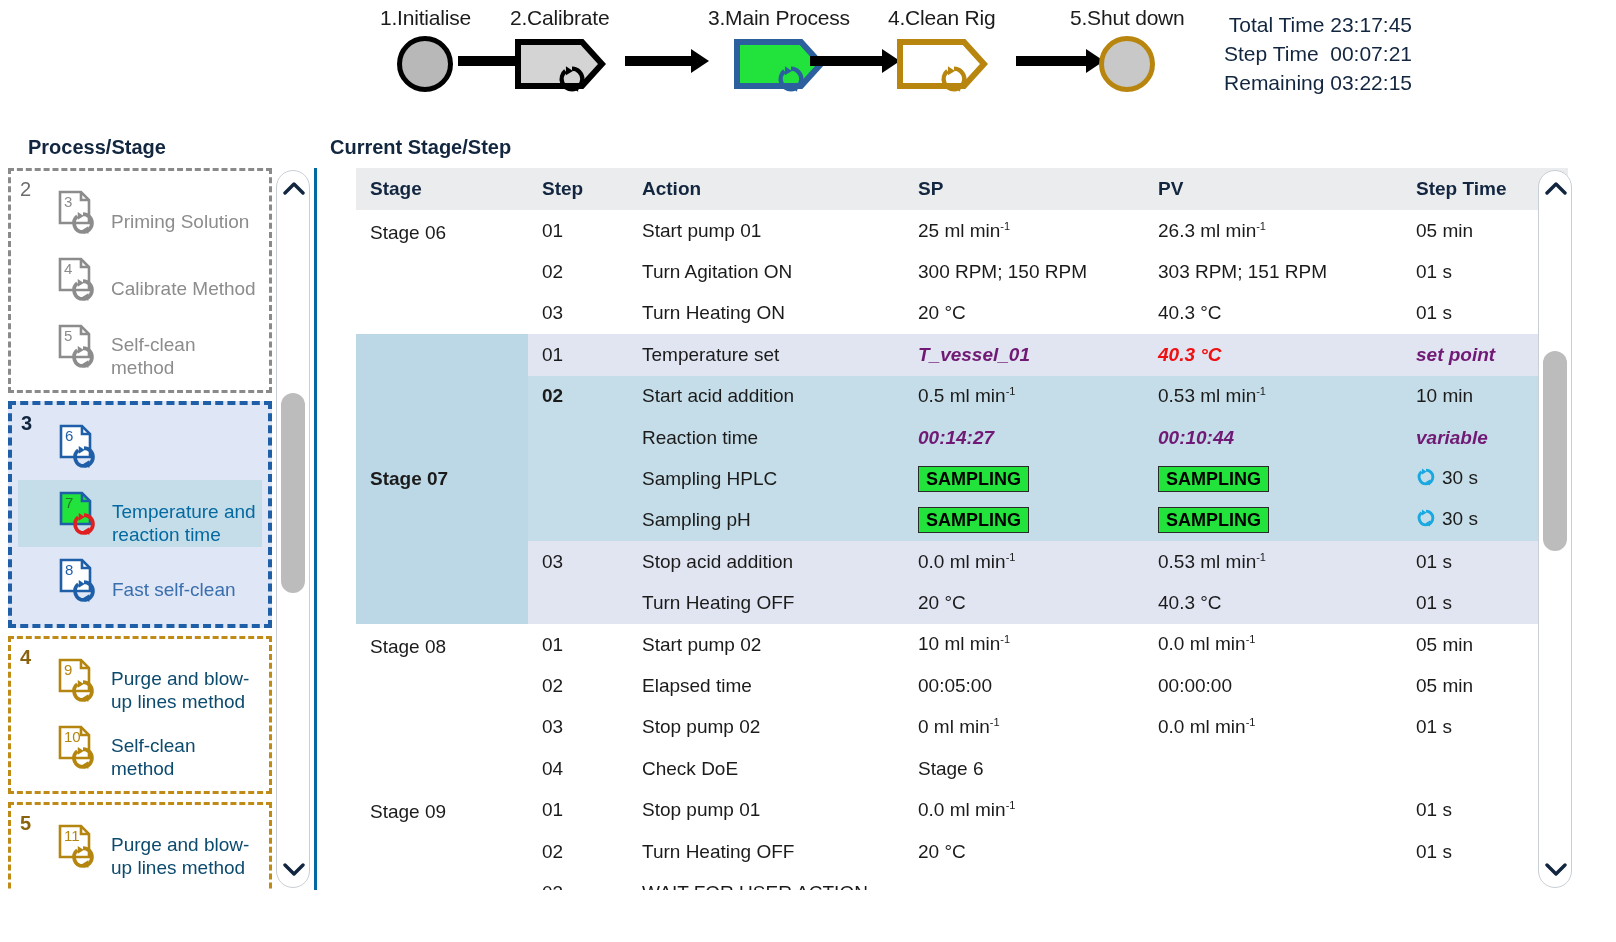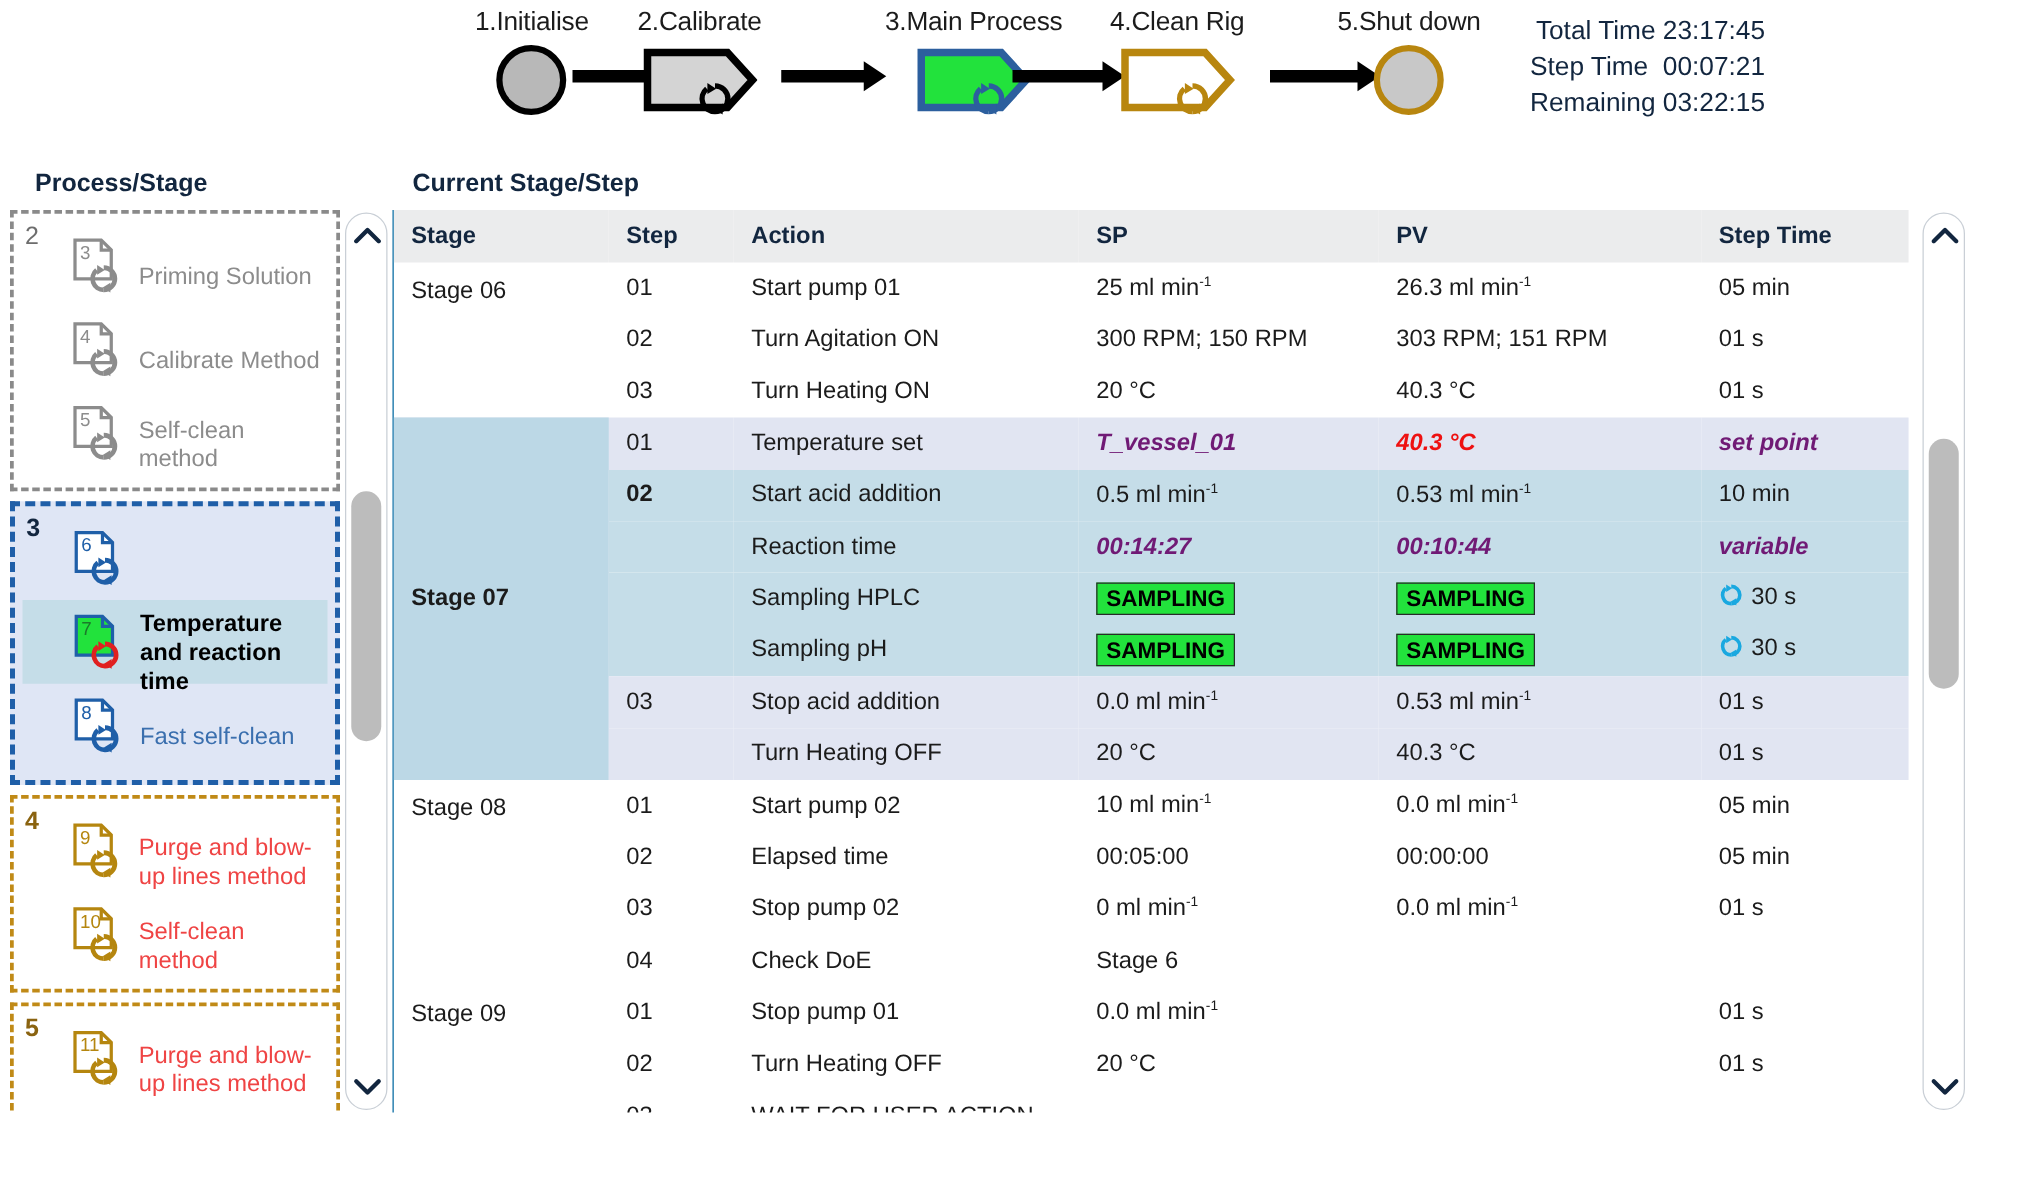--- a/index.html
+++ b/index.html
@@ -50,32 +50,32 @@
   .proc-num.grey{color:#6d6d6d;font-weight:normal;}
   .proc-num.blue{color:#12263f;}
   .proc-num.gold{color:#8a6310;}
 
   .step-item{display:flex;align-items:center;gap:10px;height:67px;padding-left:40px;}
   .step-item.active{background:#c5dde8;}
   .doc-ico{position:relative;width:44px;height:46px;flex:0 0 44px;}
   .step-label{font-size:19px;line-height:23px;margin-top:18px;}
   .step-label.grey{color:#8c8c8c;}
   .step-label.blue{color:#3a6fae;}
-  .step-label.bold{color:#000000;font-weight:bold;}
-  .step-label.gold{color:#ef4444;}
+  .step-label.bold{color:#0369a1;font-weight:normal;}
+  .step-label.gold{color:#0c4a6e;}
 
   
   .sbar{position:absolute;width:34px;box-sizing:border-box;
         border:1px solid #c9cfd6;border-radius:17px;background:#ffffff;}
   .sbar .thumb{position:absolute;left:4px;width:24px;border-radius:12px;background:#bcbcbc;}
   .sbar .chev-btn{position:absolute;left:0;width:34px;height:34px;display:flex;align-items:center;justify-content:center;}
 
   
   .tablewrap{position:absolute;left:314px;top:168px;width:1212px;height:722px;overflow:hidden;
-    border-left:1px solid #0369a1;}
+    border-left:3px solid #0369a1;padding-left:39px;}
   table.grid{border-collapse:collapse;width:1212px;table-layout:fixed;}
   table.grid th{background:#ebeced;color:#12263f;font-size:19px;font-weight:bold;text-align:left;
     height:42px;padding:0 0 0 14px;vertical-align:middle;}
   table.grid td{font-size:19px;color:#1b1b1b;height:41.4px;padding:0 0 0 14px;vertical-align:middle;
     white-space:nowrap;}
   .c-stage{width:172px;}
   .c-step{width:100px;}
   .c-action{width:276px;}
   .c-sp{width:240px;}
   .c-pv{width:258px;}

